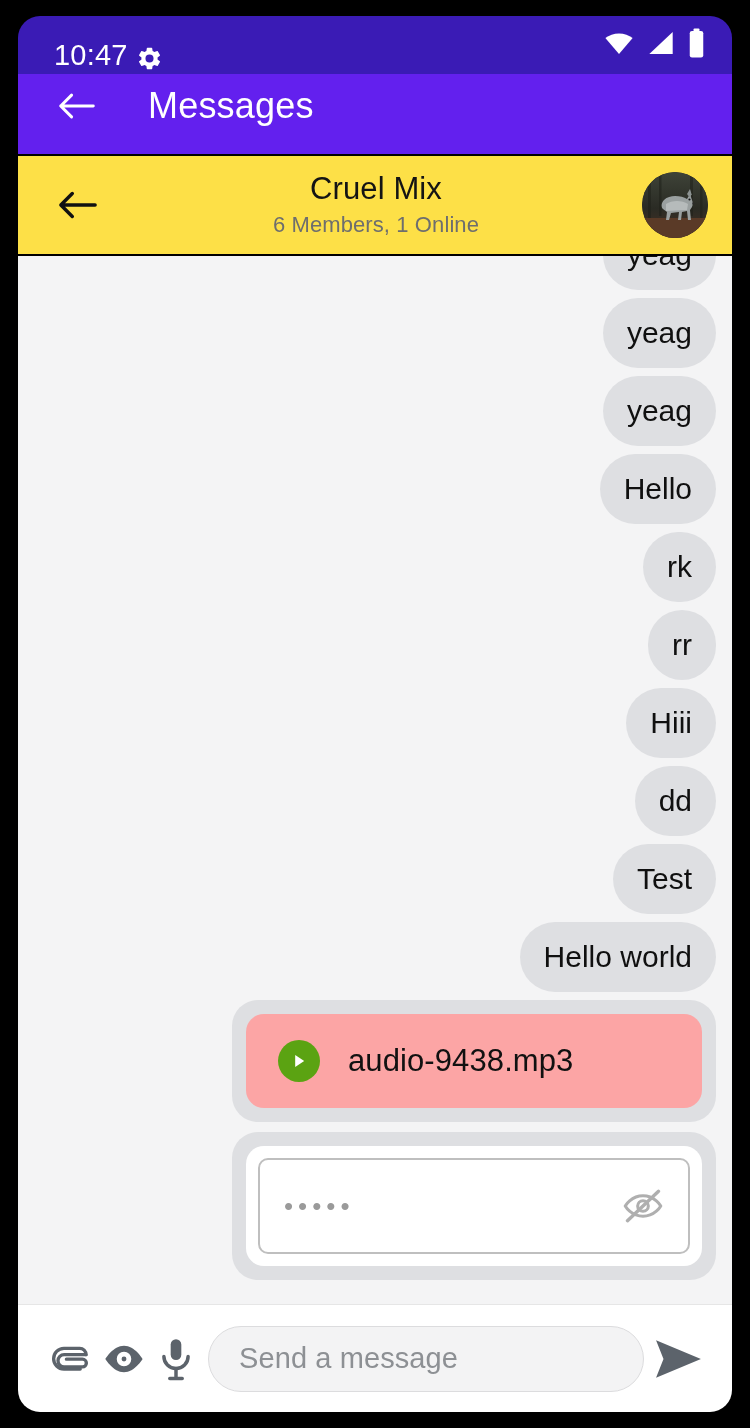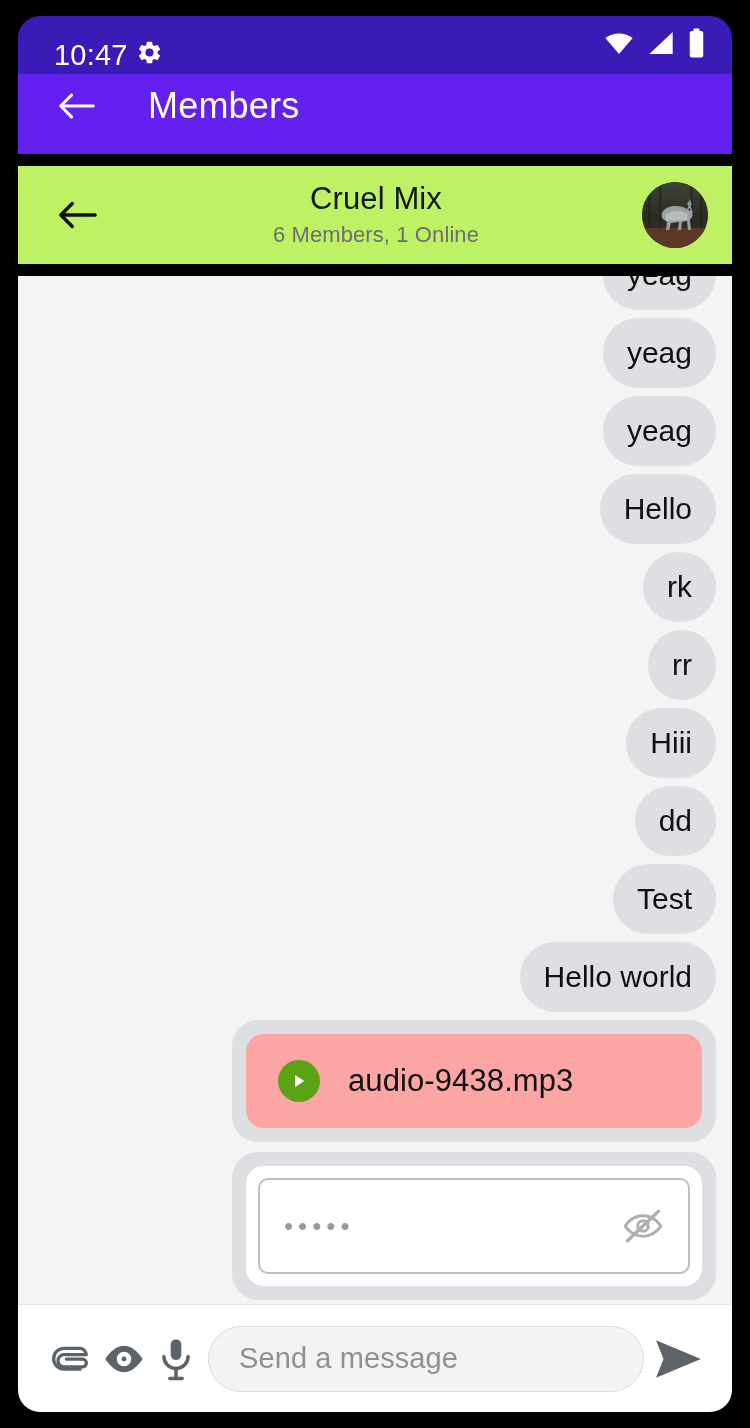--- a/index.html
+++ b/index.html
@@ -31,21 +31,21 @@
     align-items: center;
     padding: 0 26px 0 36px;
     flex: 0 0 auto;
     border-top-left-radius: 22px;
     border-top-right-radius: 22px;
     margin: 16px 18px 0 18px;
     margin-bottom: -16px;
     position: relative;
     z-index: 4;
   }
-  .status-left { display: flex; align-items: flex-start; gap: 8px; margin-top: 20px; }
+  .status-left { display: flex; align-items: flex-end; gap: 8px; margin-top: 20px; }
   .status-clock {
     color: #ffffff;
     font-size: 29px;
     font-weight: 400;
     letter-spacing: 0.2px;
   }
   .status-gear { display: flex; align-items: center; }
   .status-right {
     margin-left: auto;
     display: flex;
@@ -73,27 +73,27 @@
   .app-bar-title {
     color: #ffffff;
     font-size: 36px;
     font-weight: 400;
     margin-left: 48px;
     letter-spacing: 0.2px;
   }
 
   
   .chat-header {
-    background: #bef264;
+    background: #fde047;
     height: 98px;
     display: flex;
     align-items: center;
     padding: 0 24px 0 34px;
     flex: 0 0 auto;
-    margin: 12px 18px;
+    margin: 2px 18px;
     position: relative;
     z-index: 2;
   }
   .chat-back {
     width: 52px; height: 52px;
     display: flex; align-items: center; justify-content: center;
     cursor: pointer;
     flex: 0 0 auto;
   }
   .chat-header-center {
@@ -303,21 +303,21 @@
       </span>
     </div>
   </div>
 
   <div class="app-bar">
     <div class="app-bar-back">
       <svg width="38" height="30" viewBox="0 0 28 22" fill="none" stroke="#ffffff" stroke-width="2.2" stroke-linecap="round" stroke-linejoin="round">
         <path d="M26 11H2M10 3L2 11l8 8"></path>
       </svg>
     </div>
-    <span class="app-bar-title">Members</span>
+    <span class="app-bar-title">Messages</span>
   </div>
 
   <div class="chat-header">
     <div class="chat-back">
       <svg width="40" height="32" viewBox="0 0 28 22" fill="none" stroke="#111111" stroke-width="2.4" stroke-linecap="round" stroke-linejoin="round">
         <path d="M26 11H2M10 3L2 11l8 8"></path>
       </svg>
     </div>
     <div class="chat-header-center">
       <span class="chat-title">Cruel Mix</span>

